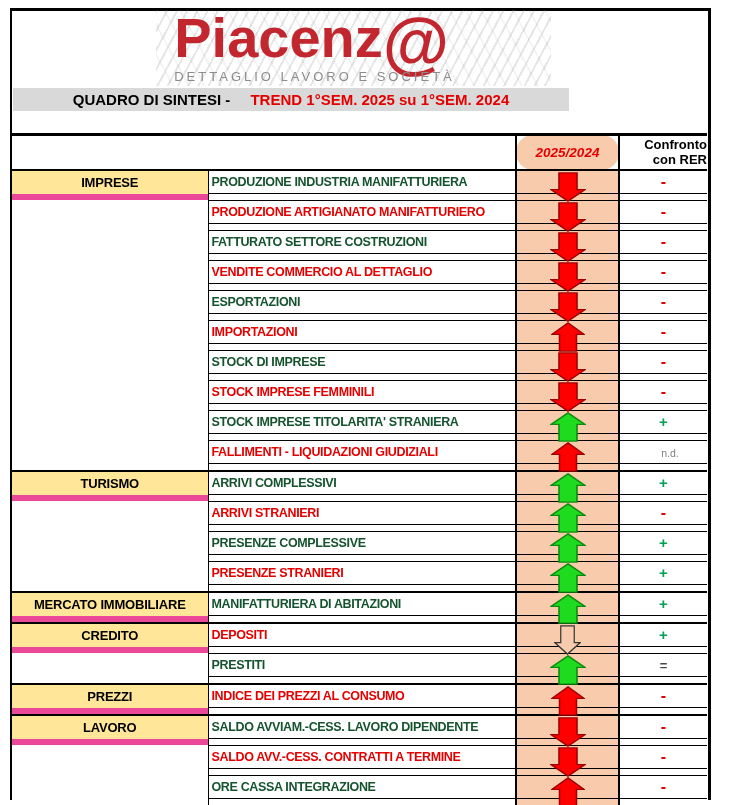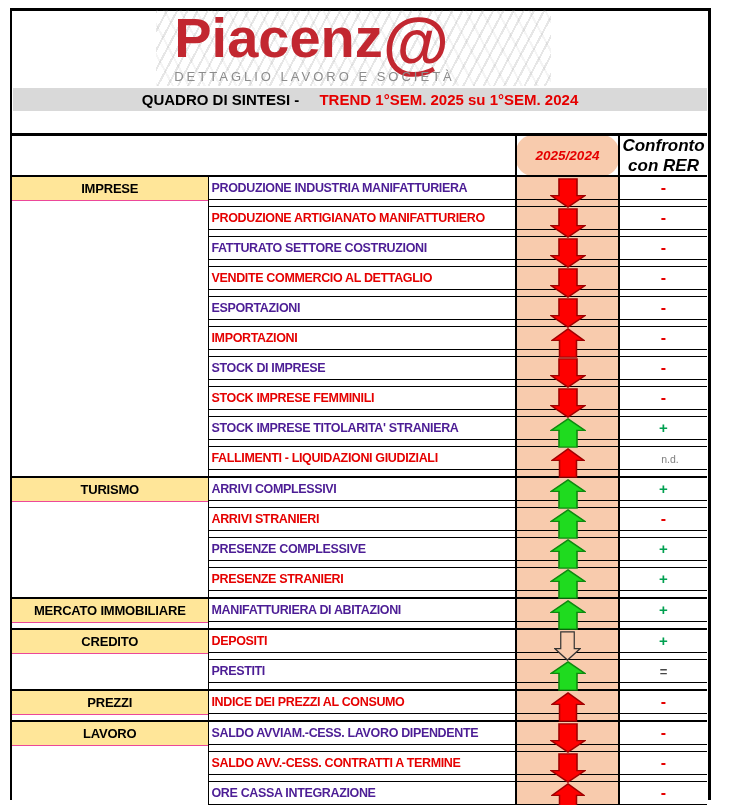--- a/index.html
+++ b/index.html
@@ -15,45 +15,45 @@
          background:
            repeating-linear-gradient(118deg, rgba(120,120,120,.18) 0 2px, transparent 2px 9px),
            repeating-linear-gradient(62deg, rgba(150,150,150,.10) 0 2px, transparent 2px 14px);
          z-index:0;}
   .brand{position:relative;z-index:1;font-weight:bold;color:var(--brand,#c22730);
          font-size:56px;line-height:52px;letter-spacing:0px;}
   .brand-at{font-size:68px;vertical-align:-9px;letter-spacing:0;}
   .brand-sub{position:relative;z-index:1;color:#8c8c8c;font-size:13px;letter-spacing:3px;
              margin-top:1px;white-space:nowrap;}
   
-  .title-bar{position:absolute;left:13px;top:88px;width:694px;height:23px;
+  .title-bar{position:absolute;left:13px;top:88px;width:556px;height:23px;
              background:var(--titlebar,#d9d9d9);display:flex;align-items:center;justify-content:center;
              font-weight:bold;font-size:15px;white-space:pre;}
   .title-red{color:var(--tred,#e50000);margin-left:16px;}
   
   .tbl-wrap{position:absolute;left:12px;top:133px;width:695px;}
   table{border-collapse:collapse;table-layout:fixed;width:695px;
         border-top:3px solid #000;border-bottom:3px solid #000;}
   td{padding:0;overflow:visible;}
   tr.hdr td{height:33px;border-bottom:2px solid #000;border-radius:17px;}
   td.h-left{border-right:2px solid #000;}
   td.h-period{background:var(--peach,#f8cbad);border-right:2px solid #000;text-align:center;
               font-weight:bold;font-style:italic;font-size:13.5px;color:var(--tred,#e50000);}
-  td.h-rer{text-align:center;font-weight:bold;font-style:italic;font-size:17px;line-height:1.15;}
+  td.h-rer{text-align:right;font-weight:bold;font-size:13px;line-height:1.15;}
   tr.main td{height:22px;border-bottom:1px solid #000;}
   tr.spacer td{height:6px;border-bottom:1px solid #000;}
   tr.section-start td{border-top:2px solid #000;}
   td.cat{border-right:1px solid #000;vertical-align:top;background:#fff;}
-  .cat-label{height:23px;background:var(--yellow,#ffe699);border-bottom:1px solid #ec4899;
+  .cat-label{height:23px;background:var(--yellow,#ffe699);border-bottom:6px solid #ec4899;
              display:flex;align-items:center;justify-content:center;
              font-weight:bold;font-size:13px;letter-spacing:-0.2px;color:#000;}
   td.ind{border-right:2px solid #000;font-weight:bold;font-size:12.5px;letter-spacing:-0.35px;
          white-space:nowrap;padding-left:3px;}
   td.ind.red{color:var(--tred,#e50000);}
-  td.ind.black{color:#4c1d95;}
+  td.ind.black{color:#14532d;}
   td.arr{background:var(--peach,#f8cbad);border-right:2px solid #000;position:relative;}
   .arrow-holder{position:absolute;left:0;top:1px;width:100%;height:30px;z-index:5;
                 display:flex;justify-content:center;pointer-events:none;}
   td.rer{text-align:center;vertical-align:middle;}
   .rer-red{color:var(--tred,#e50000);font-weight:bold;font-size:16px;}
   .rer-green{color:var(--green,#00a050);font-weight:bold;font-size:15px;}
   .rer-gray{color:#808080;font-size:10.5px;padding-left:13px;}
   .rer-dark{color:#474747;font-weight:bold;font-size:13px;}
 </style>
 </head>

